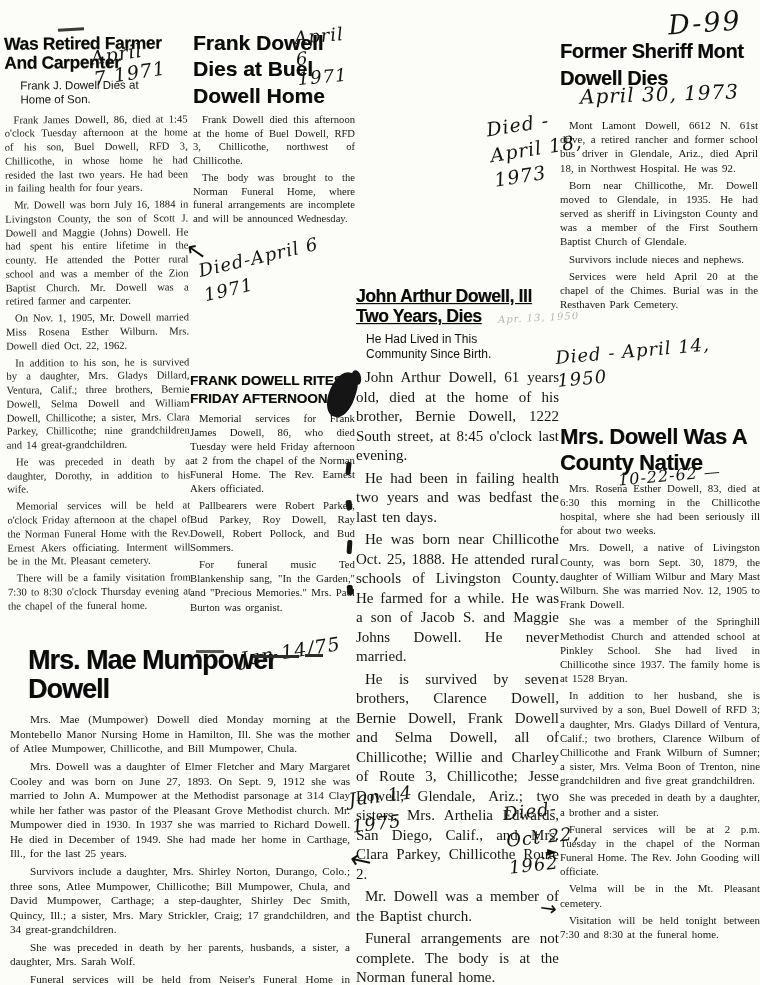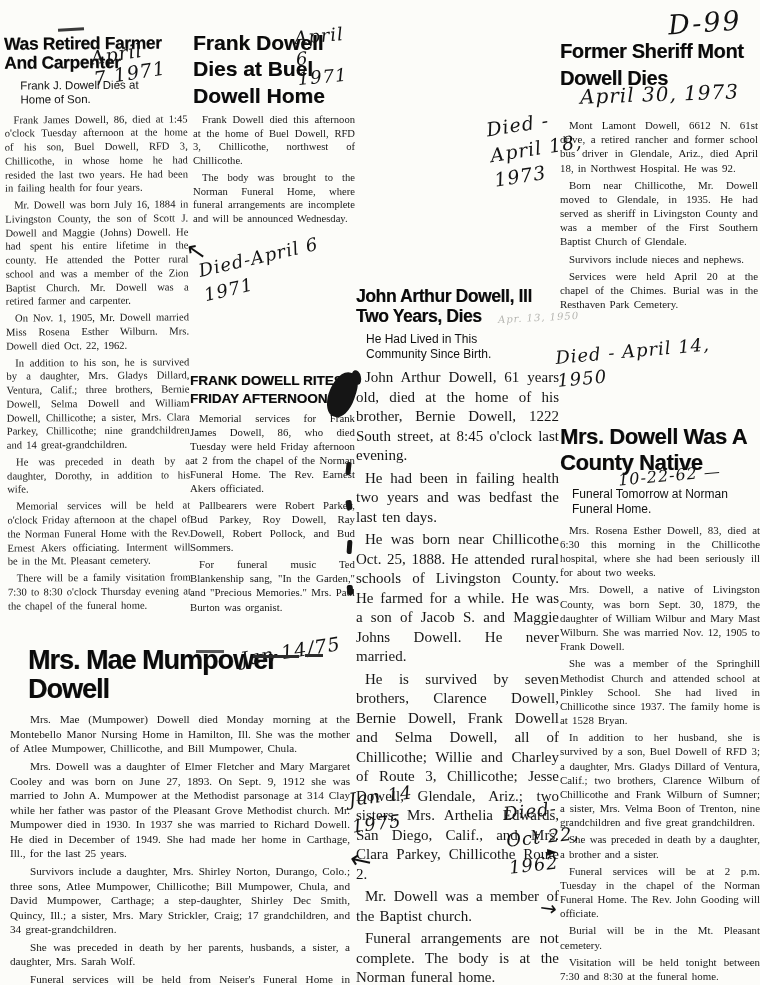--- a/index.html
+++ b/index.html
@@ -30,21 +30,21 @@
 
   .art-buel{left:193px;top:30px;width:162px;}
   .art-buel .headline{font-family:Liberation Sans, sans-serif;font-size:21px;letter-spacing:0;line-height:1.25;}
   .art-buel .body p{font-size:10.6px;}
 
   .art-rites{left:190px;top:372px;width:165px;}
   .art-rites .headline{font-size:13.5px;line-height:1.3;letter-spacing:0;}
   .art-rites .body p{font-size:10.8px;}
 
   .art-john{left:356px;top:286px;width:203px;}
-  .art-john .headline{font-size:17.5px;line-height:1.15;}
+  .art-john .headline{font-size:17.5px;line-height:1.15;text-decoration:underline;}
   .art-john .subhead{font-size:12px;margin-left:10px;width:170px;}
   .art-john .body p{font-size:15px;}
 
   .art-mont{left:560px;top:38px;width:198px;}
   .art-mont .headline{font-size:20px;line-height:1.35;}
   .art-mont .body{margin-top:26px;}
   .art-mont .body p{font-size:10.9px;}
 
   .art-native{left:560px;top:424px;width:200px;}
   .art-native .headline{font-size:22px;line-height:1.2;}
@@ -146,29 +146,28 @@
     <div class="body">
       <p>Mont Lamont Dowell, 6612 N. 61st drive, a retired rancher and former school bus driver in Glendale, Ariz., died April 18, in Northwest Hospital. He was 92.</p>
       <p>Born near Chillicothe, Mr. Dowell moved to Glendale, in 1935. He had served as sheriff in Livingston County and was a member of the First Southern Baptist Church of Glendale.</p>
       <p>Survivors include nieces and nephews.</p>
       <p>Services were held April 20 at the chapel of the Chimes. Burial was in the Resthaven Park Cemetery.</p>
     </div>
   </div>
 
   <div class="clip art-native">
     <h2 class="headline">Mrs. Dowell Was A County Native</h2>
-    <h3 class="subhead">Funeral Tomorrow at Norman Funeral Home.</h3>
     <div class="body">
       <p>Mrs. Rosena Esther Dowell, 83, died at 6:30 this morning in the Chillicothe hospital, where she had been seriously ill for about two weeks.</p>
       <p>Mrs. Dowell, a native of Livingston County, was born Sept. 30, 1879, the daughter of William Wilbur and Mary Mast Wilburn. She was married Nov. 12, 1905 to Frank Dowell.</p>
       <p>She was a member of the Springhill Methodist Church and attended school at Pinkley School. She had lived in Chillicothe since 1937. The family home is at 1528 Bryan.</p>
       <p>In addition to her husband, she is survived by a son, Buel Dowell of RFD 3; a daughter, Mrs. Gladys Dillard of Ventura, Calif.; two brothers, Clarence Wilburn of Chillicothe and Frank Wilburn of Sumner; a sister, Mrs. Velma Boon of Trenton, nine grandchildren and five great grandchildren.</p>
       <p>She was preceded in death by a daughter, a brother and a sister.</p>
       <p>Funeral services will be at 2 p.m. Tuesday in the chapel of the Norman Funeral Home. The Rev. John Gooding will officiate.</p>
-      <p>Burial will be in the Mt. Pleasant cemetery.</p>
+      <p>Velma will be in the Mt. Pleasant cemetery.</p>
       <p>Visitation will be held tonight between 7:30 and 8:30 at the funeral home.</p>
     </div>
   </div>
 
   <div class="clip art-mae">
     <h2 class="headline">Mrs. Mae Mumpower Dowell</h2>
     <div class="body">
       <p>Mrs. Mae (Mumpower) Dowell died Monday morning at the Montebello Manor Nursing Home in Hamilton, Ill. She was the mother of Atlee Mumpower, Chillicothe, and Bill Mumpower, Chula.</p>
       <p>Mrs. Dowell was a daughter of Elmer Fletcher and Mary Margaret Cooley and was born on June 27, 1893. On Sept. 9, 1912 she was married to John A. Mumpower at the Methodist parsonage at 314 Clay while her father was pastor of the Pleasant Grove Methodist church. Mr. Mumpower died in 1930. In 1937 she was married to Richard Dowell. He died in December of 1949. She had made her home in Carthage, Ill., for the last 25 years.</p>
       <p>Survivors include a daughter, Mrs. Shirley Norton, Durango, Colo.; three sons, Atlee Mumpower, Chillicothe; Bill Mumpower, Chula, and David Mumpower, Carthage; a step-daughter, Shirley Dec Smith, Quincy, Ill.; a sister, Mrs. Mary Strickler, Craig; 17 grandchildren, and 34 great-grandchildren.</p>

